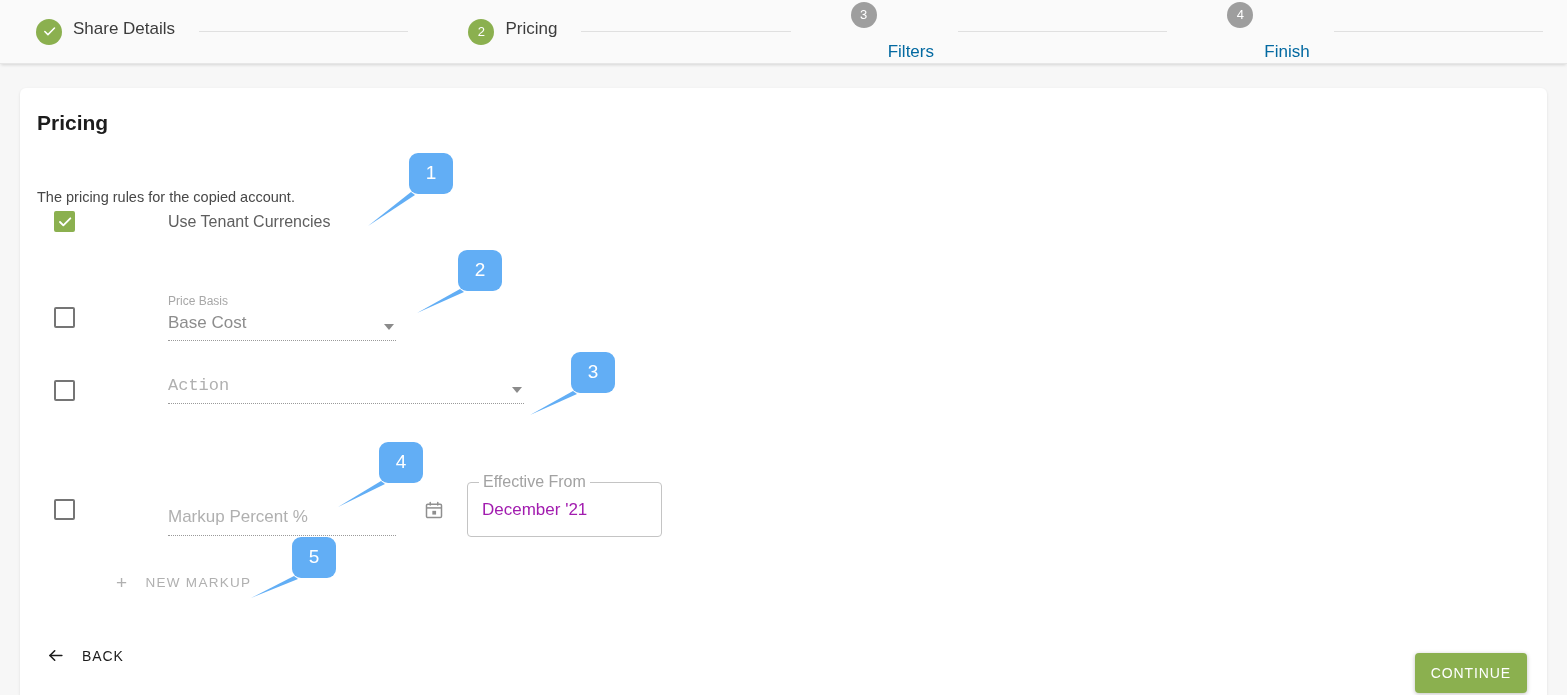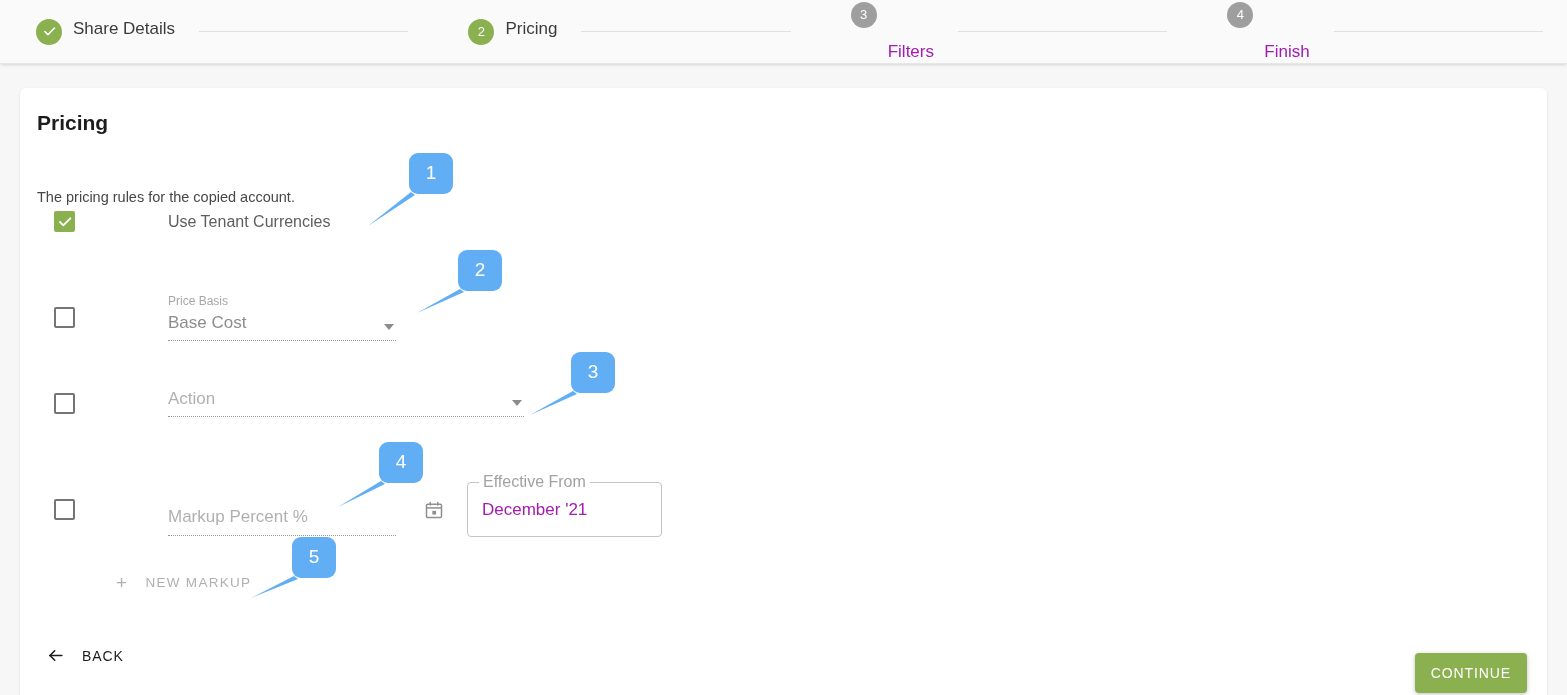--- a/index.html
+++ b/index.html
@@ -49,21 +49,21 @@
   .step-circle.done { background: #8bb04f; }
   .step-circle.active { background: #8bb04f; }
   .step-circle.idle { background: #9e9e9e; }
   .step-circle svg { display: block; }
   .step-label {
     margin-left: 11px;
     font-size: 17px;
     color: #3c3c3c;
     white-space: nowrap;
   }
-  .step-label.muted { color: #a21caf; margin-top: 40px; }
+  .step-label.muted { color: #0369a1; margin-top: 40px; }
   .step-connector {
     flex: 1 1 auto;
     height: 1px;
     background: #e0e0e0;
     margin: 0 24px;
     min-width: 30px;
   }
 
   
   .card {
@@ -97,21 +97,21 @@
 
   
   .form-row {
     position: absolute;
     display: flex;
     align-items: center;
     left: 17px;
   }
   .row-1 { top: 123px; }
   .row-2 { top: 206px; }
-  .row-3 { top: 301px; }
+  .row-3 { top: 288px; font-family: Liberation Mono, monospace; }
   .row-4 { top: 394px; }
 
   .chk {
     width: 21px;
     height: 21px;
     box-sizing: border-box;
     flex: 0 0 auto;
     margin-left: 17px;
     display: flex;
     align-items: center;

